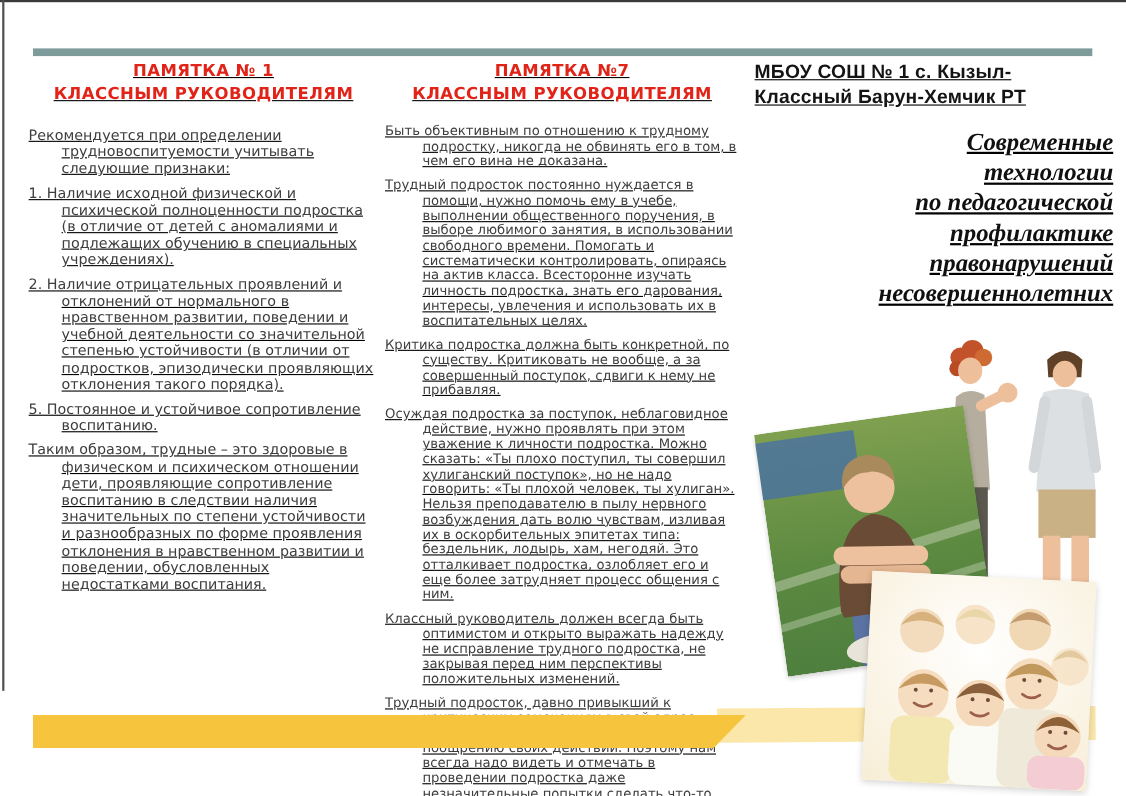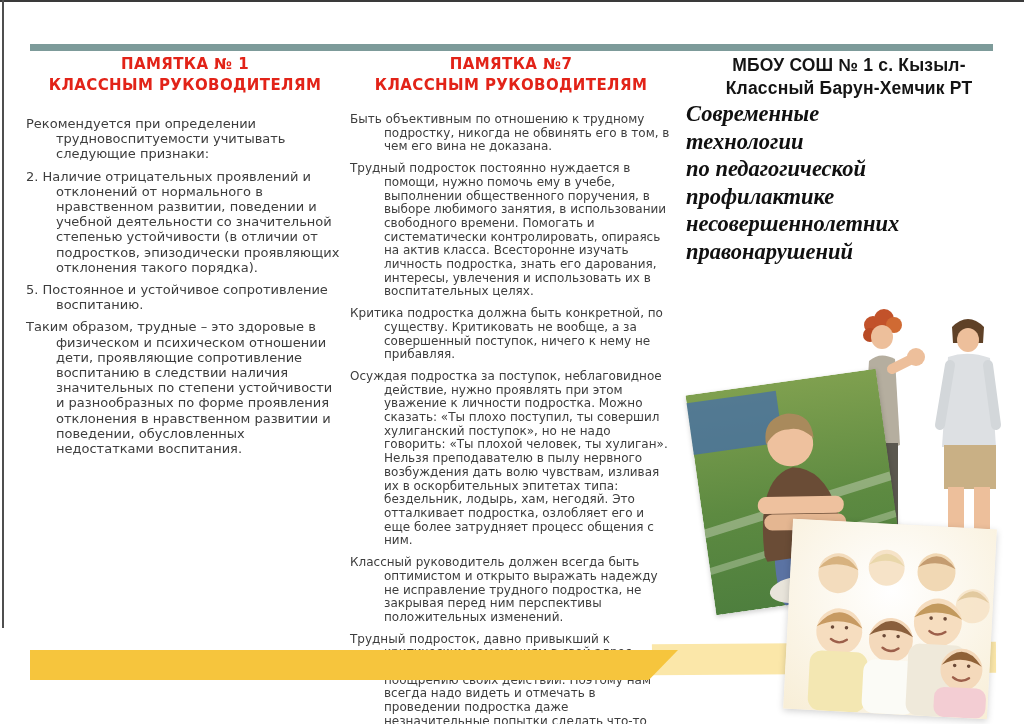--- a/index.html
+++ b/index.html
@@ -4,38 +4,38 @@
 <style>
   html,body{margin:0;padding:0;background:#888;}
   #page{
     position:relative;width:1024px;height:724px;background:#ffffff;
     overflow:hidden;font-family:"DejaVu Sans",sans-serif;
   }
   .edge-top{position:absolute;left:0;top:0;width:1024px;height:2px;background:#3a3a3a;}
   .edge-left{position:absolute;left:2px;top:0;width:2px;height:628px;background:#4f4f4f;}
   .bar-teal{position:absolute;left:30px;top:44px;width:963px;height:7px;background:#7d9b9a;z-index:1;}
 
-  .panel{position:absolute;top:54px;z-index:2;}
+  .panel{position:absolute;top:54px;z-index:2;text-decoration:underline;}
   #p1{left:26px;width:318px;}
   #p2{left:350px;width:322px;}
   #p3{left:686px;width:326px;}
 
   .p-title{color:#e22318;font-weight:bold;text-align:center;font-size:15px;line-height:21px;letter-spacing:.4px;}
   .p-sub{color:#e22318;font-weight:bold;text-align:center;font-size:14px;margin-top:25px;}
   #p2 .p-sub{font-size:13.5px;margin-top:23px;}
 
   .body-text{margin-top:20px;color:#3d3d3d;}
   #p1 .body-text p{font-size:13px;line-height:15.2px;margin:0 0 7px 0;padding-left:30px;text-indent:-30px;}
   #p2 .body-text{margin-top:17px;}
   #p2 .body-text p{font-size:12px;line-height:13.7px;margin:0 0 8px 0;padding-left:34px;text-indent:-34px;}
 
   .school{font-family:"Liberation Sans",sans-serif;font-weight:bold;font-size:17.5px;line-height:23px;
-          text-align:center;color:#141414;letter-spacing:.2px;}
-  .doc-title{font-family:"Liberation Serif",serif;font-style:italic;font-weight:bold;
-             font-size:22.5px;line-height:27.5px;text-align:left;color:#101010;}
+          color:#141414;letter-spacing:.2px;}
+  .doc-title{margin-top:15px;font-family:"Liberation Serif",serif;font-style:italic;font-weight:bold;
+             font-size:22.5px;line-height:27.5px;text-align:right;color:#101010;}
 
   .photo{position:absolute;overflow:hidden;}
   #ph-boys{left:840px;top:295px;width:176px;height:250px;z-index:3;background:#ffffff;}
   #ph-sad{left:700px;top:381px;width:192px;height:222px;transform:rotate(-8deg);z-index:4;
           box-shadow:0 2px 5px rgba(0,0,0,.18);}
   #ph-teens{left:788px;top:524px;width:204px;height:190px;transform:rotate(3deg);z-index:5;
             background:#fdf6e8;box-shadow:0 2px 7px rgba(0,0,0,.18);}
 
   .band-light{position:absolute;left:652px;top:643px;width:344px;height:31px;background:#fbe7a9;z-index:1;transform:rotate(-.4deg);}
   .band-main{position:absolute;left:30px;top:650px;width:648px;height:30px;background:#f6c53d;z-index:2;
@@ -50,53 +50,54 @@
   <div class="edge-left"></div>
   <div class="bar-teal"></div>
 
   <section class="panel" id="p1">
     <div class="p-title">
       <div>ПАМЯТКА № 1</div>
       <div>КЛАССНЫМ РУКОВОДИТЕЛЯМ</div>
     </div>
     <div class="body-text">
       <p>Рекомендуется при определении трудновоспитуемости учитывать следующие признаки:</p>
+      <p>1. Наличие исходной физической и психической полноценности подростка (в отличие от детей с аномалиями и подлежащих обучению в специальных учреждениях).</p>
       <p>2. Наличие отрицательных проявлений и отклонений от нормального в нравственном развитии, поведении и учебной деятельности со значительной степенью устойчивости (в отличии от подростков, эпизодически проявляющих отклонения такого порядка).</p>
       <p>5. Постоянное и устойчивое сопротивление воспитанию.</p>
       <p>Таким образом, трудные – это здоровые в физическом и психическом отношении дети, проявляющие сопротивление воспитанию в следствии наличия значительных по степени устойчивости и разнообразных по форме проявления отклонения в нравственном развитии и поведении, обусловленных недостатками воспитания.</p>
     </div>
   </section>
 
   <section class="panel" id="p2">
     <div class="p-title">
       <div>ПАМЯТКА №7</div>
       <div>КЛАССНЫМ РУКОВОДИТЕЛЯМ</div>
     </div>
     <div class="body-text">
       <p>Быть объективным по отношению к трудному подростку, никогда не обвинять его в том, в чем его вина не доказана.</p>
       <p>Трудный подросток постоянно нуждается в помощи, нужно помочь ему в учебе, выполнении общественного поручения, в выборе любимого занятия, в использовании свободного времени. Помогать и систематически контролировать, опираясь на актив класса. Всесторонне изучать личность подростка, знать его дарования, интересы, увлечения и использовать их в воспитательных целях.</p>
-      <p>Критика подростка должна быть конкретной, по существу. Критиковать не вообще, а за совершенный поступок, ничего к нему не прибавляя.</p>
+      <p>Критика подростка должна быть конкретной, по существу. Критиковать не вообще, а за совершенный поступок, сдвиги к нему не прибавляя.</p>
       <p>Осуждая подростка за поступок, неблаговидное действие, нужно проявлять при этом уважение к личности подростка. Можно сказать: «Ты плохо поступил, ты совершил хулиганский поступок», но не надо говорить: «Ты плохой человек, ты хулиган». Нельзя преподавателю в пылу нервного возбуждения дать волю чувствам, изливая их в оскорбительных эпитетах типа: бездельник, лодырь, хам, негодяй. Это отталкивает подростка, озлобляет его и еще более затрудняет процесс общения с ним.</p>
       <p>Классный руководитель должен всегда быть оптимистом и открыто выражать надежду не исправление трудного подростка, не закрывая перед ним перспективы положительных изменений.</p>
       <p>Трудный подросток, давно привыкший к критическим замечаниям в свой адрес, особенно чувствителен к похвале, поощрению своих действий. Поэтому нам всегда надо видеть и отмечать в проведении подростка даже незначительные попытки сделать что-то хорошее, не оставляя без внимания малейшие сдвиги в лучшую сторону.</p>
     </div>
   </section>
 
   <section class="panel" id="p3">
     <div class="school">
       <div>МБОУ СОШ № 1 с. Кызыл-</div>
       <div>Классный Барун-Хемчик РТ</div>
     </div>
     <div class="doc-title">
       <div>Современные</div>
       <div>технологии</div>
       <div>по педагогической</div>
       <div>профилактике</div>
+      <div>правонарушений</div>
       <div>несовершеннолетних</div>
-      <div>правонарушений</div>
     </div>
   </section>
 
   <div class="band-light"></div>
   <div class="band-main"></div>
 
   <div class="photo" id="ph-boys">
     <svg width="176" height="250" viewBox="0 0 176 250" xmlns="http://www.w3.org/2000/svg">
       <rect width="176" height="250" fill="#ffffff"></rect>
 

